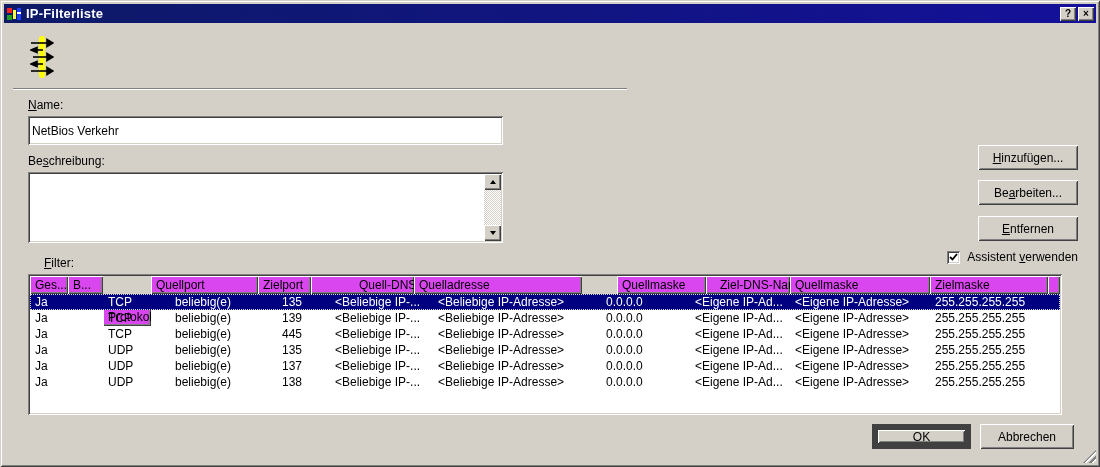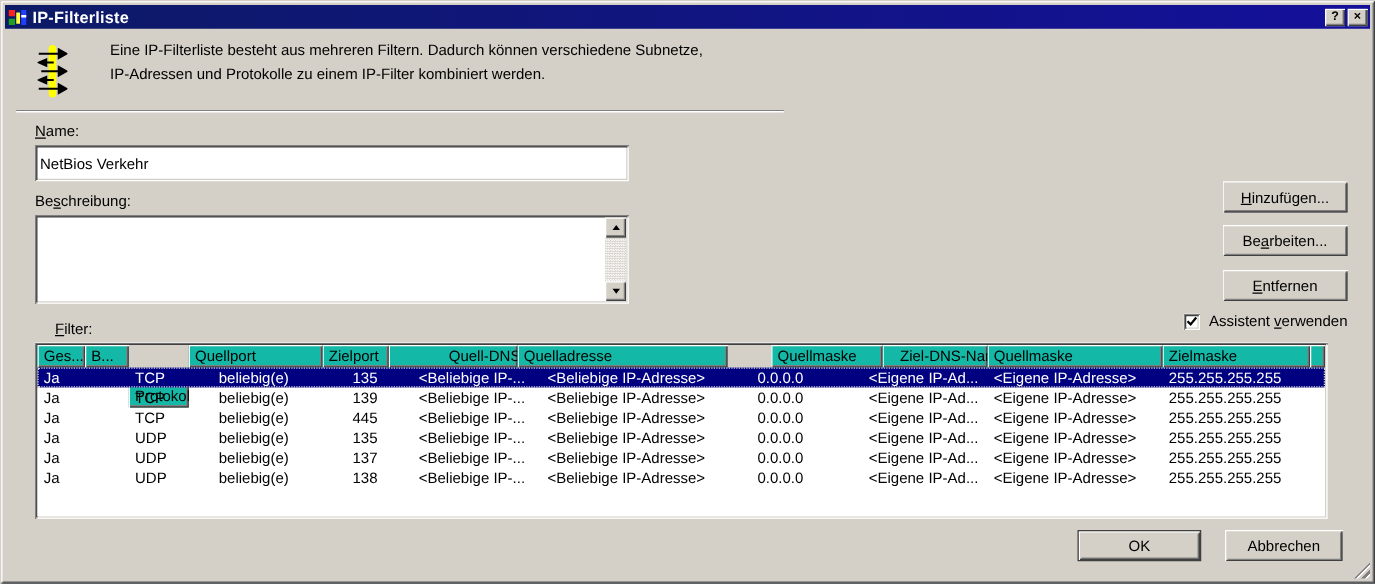--- a/index.html
+++ b/index.html
@@ -40,21 +40,21 @@
     background:#ffffff;
     box-shadow: inset 1px 1px 0 #808080, inset -1px -1px 0 #ffffff,
                 inset 2px 2px 0 #404040, inset -2px -2px 0 #d4d0c8;
     border:none;
   }
   .btn {
     position:absolute; width:100px; height:25px; font-size:12px;
     font-family:"Liberation Sans", sans-serif; color:#000; text-align:center;
     cursor:default; padding:0;
   }
-  .btn.default { border:1px solid #404040; }
+  .btn.default { border:6px solid #404040;margin-left:10px; }
   u { text-decoration:underline; }
   .separator {
     position:absolute; left:13px; top:88px; width:614px; height:2px;
     background:linear-gradient(#808080 0 1px, #ffffff 1px 2px);
   }
   .lbl { position:absolute; font-size:12px; white-space:nowrap; }
   
   .intro-icon { position:absolute; left:30px; top:33px; }
   .intro-text { position:absolute; left:88px; top:31px; line-height:19px; white-space:nowrap; }
   
@@ -88,21 +88,21 @@
   }
   
   .listview {
     position:absolute; left:28px; top:274px; width:1034px; height:141px;
     padding:2px; overflow:hidden;
   }
   .lv-inner { width:100%; height:100%; background:#fff; display:flex; flex-direction:column; }
   .lv-header { display:flex; height:18px; background:#d4d0c8; flex:none; }
   .lv-h {
     flex:none; height:18px; padding:2px 0 0 5px; font-size:12px;
-    white-space:nowrap; overflow:hidden; background:#14b8a6;
+    white-space:nowrap; overflow:hidden; background:#d946ef;
     box-shadow: inset 1px 1px 0 #ffffff, inset -1px -1px 0 #404040, inset -2px -2px 0 #808080;
   }
   .lv-h.stub { flex:1; }
   .lv-row { display:flex; height:16px; flex:none; align-items:center; cursor:default; }
   .lv-row.selected { background:var(--sel,#000080); color:#fff; outline:1px dotted #d6d6d6; outline-offset:-1px; }
   .lv-c { flex:none; padding-left:5px; font-size:12px; white-space:nowrap; overflow:hidden; }
   
   .grip {
     position:absolute; right:4px; bottom:4px; width:13px; height:13px;
     background:repeating-linear-gradient(-45deg, transparent 0 2px, #ffffff 2px 3px, #808080 3px 5px);
@@ -139,24 +139,20 @@
       <line x1="3" y1="24" x2="18" y2="24"></line>
         <polygon points="17,20.5 23,24 17,27.5"></polygon>
       <line x1="1" y1="38" x2="18" y2="38"></line>
         <polygon points="17,34.5 23,38 17,41.5"></polygon>
       <line x1="13" y1="17" x2="4" y2="17"></line>
         <polygon points="7,14.5 1,17 7,19.5"></polygon>
       <line x1="13" y1="31" x2="4" y2="31"></line>
         <polygon points="7,28.5 1,31 7,33.5"></polygon>
     </g>
   </svg>
-  <div class="intro-text">
-    <div>Eine IP-Filterliste besteht aus mehreren Filtern. Dadurch können  verschiedene Subnetze,</div>
-    <div>IP-Adressen und Protokolle zu einem IP-Filter kombiniert werden.</div>
-  </div>
 
   <div class="separator"></div>
 
   <div class="lbl" style="left:28px; top:98px;"><span></span><u>N</u><span>ame:</span></div>
   <input class="name-input sunken" type="text" value="NetBios Verkehr" style="">
 
   <div class="lbl" style="left:28px; top:154px;"><span>Be</span><u>s</u><span>chreibung:</span></div>
   <div class="desc-box sunken">
     <div class="desc-scroll">
       <div class="scroll-btn up">

